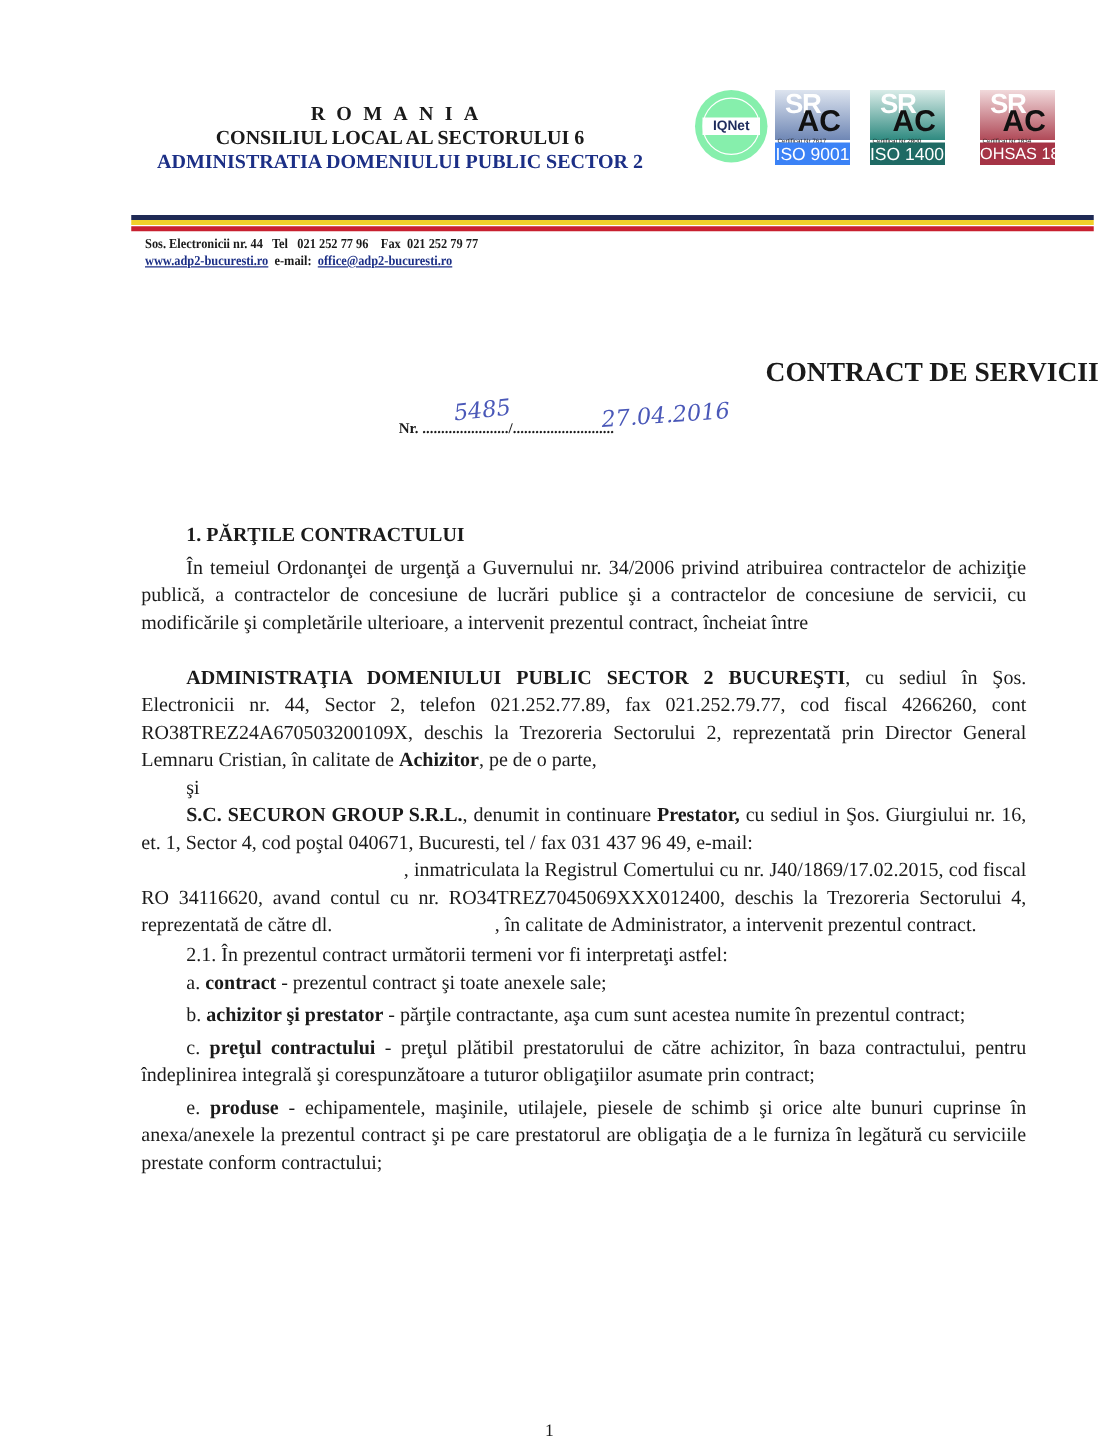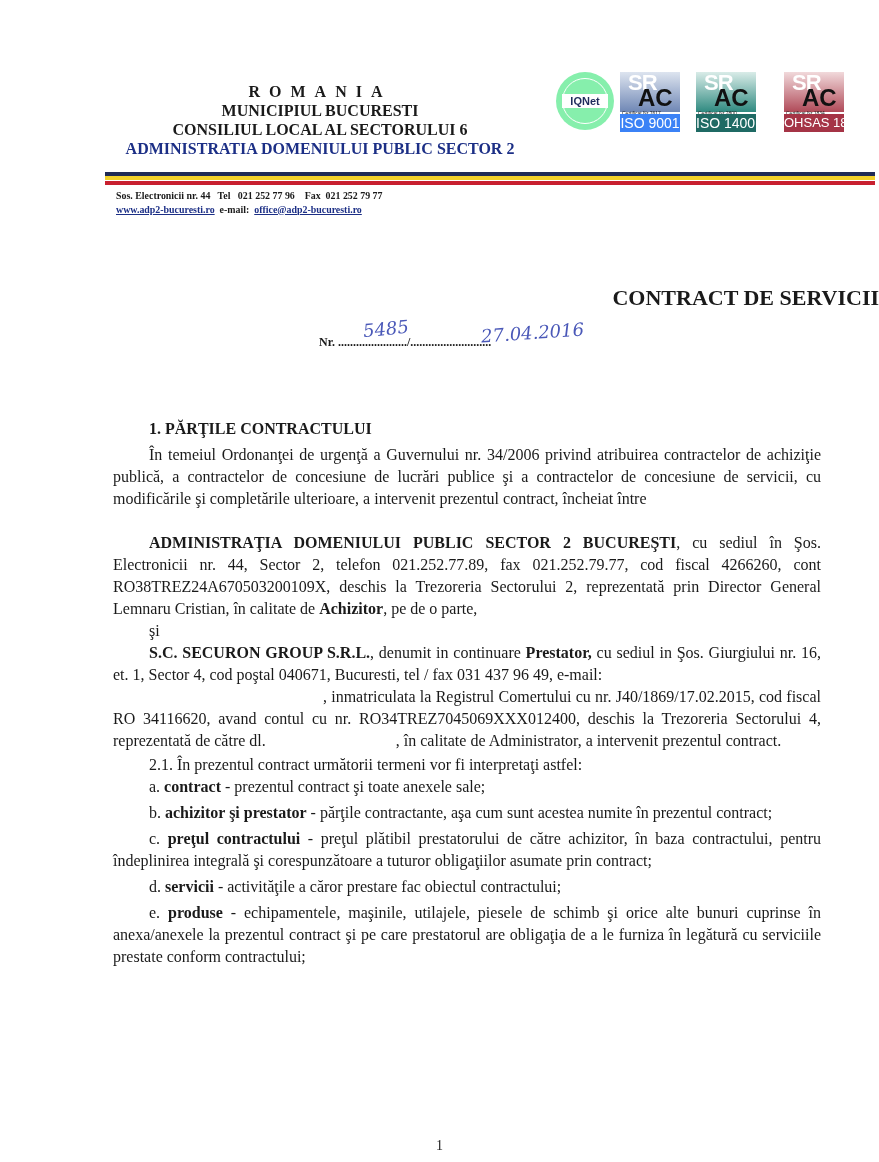--- a/index.html
+++ b/index.html
@@ -48,21 +48,20 @@
   .sec { font-weight: bold; padding-left: 36px; }
   .pad { padding-left: 36px; }
   .pagenum { left: 0; width: 879px; text-align: center; top: 1138px; font-size: 14px; }
   .blank { display: inline-block; }
 </style>
 </head>
 <body>
 
 <div class="abs org">
   <div class="l1">ROMANIA</div>
-  <div class="l2">MUNICIPIUL BUCURESTI</div>
   <div class="l3">CONSILIUL LOCAL AL SECTORULUI 6</div>
   <div class="l4">ADMINISTRATIA DOMENIULUI PUBLIC SECTOR 2</div>
 </div>
 
 <div class="abs iqnet">
   <div class="ring"></div>
   <div class="badge">IQNet</div>
 </div>
 
 <div class="abs srac s1">
@@ -120,17 +119,16 @@
   </p>
   <p class="pad">şi</p>
   <p class="ind">
     <b>S.C. SECURON GROUP S.R.L.</b><span>, denumit in continuare </span><b>Prestator,</b><span> cu sediul in Şos. Giurgiului nr. 16, et. 1, Sector 4, cod poştal 040671, Bucuresti, tel / fax 031 437 96 49, e-mail:</span><br><span class="blank" style="width:210px;"></span><span>, inmatriculata la Registrul Comertului cu nr. J40/1869/17.02.2015, cod fiscal RO 34116620, avand contul cu nr. RO34TREZ7045069XXX012400, deschis la Trezoreria Sectorului 4, reprezentată de către dl.</span><span class="blank" style="width:130px;"></span><span>, în calitate de Administrator, a intervenit prezentul contract.</span>
   </p>
 
   <p class="pad" style="margin-top:2px;">2.1. În prezentul contract următorii termeni vor fi interpretaţi astfel:</p>
   <p class="ind" style="margin-top:0;"><span>a. </span><b>contract</b><span> - prezentul contract şi toate anexele sale;</span></p>
   <p class="ind" style="margin-top:4px;"><span>b. </span><b>achizitor şi prestator</b><span> - părţile contractante, aşa cum sunt acestea numite în prezentul contract;</span></p>
   <p class="ind" style="margin-top:4px;"><span>c. </span><b>preţul contractului</b><span> - preţul plătibil prestatorului de către achizitor, în baza contractului, pentru îndeplinirea integrală şi corespunzătoare a tuturor obligaţiilor asumate prin contract;</span></p>
-  <p class="ind" style="margin-top:4px;"><span>d. </span><b>servicii</b><span> - activităţile a căror prestare fac obiectul contractului;</span></p>
   <p class="ind" style="margin-top:4px;"><span>e. </span><b>produse</b><span> - echipamentele, maşinile, utilajele, piesele de schimb şi orice alte bunuri cuprinse în anexa/anexele la prezentul contract şi pe care prestatorul are obligaţia de a le furniza în legătură cu serviciile prestate conform contractului;</span></p>
 </div>
 
 <div class="abs pagenum">1</div>
 
 </body></html>

